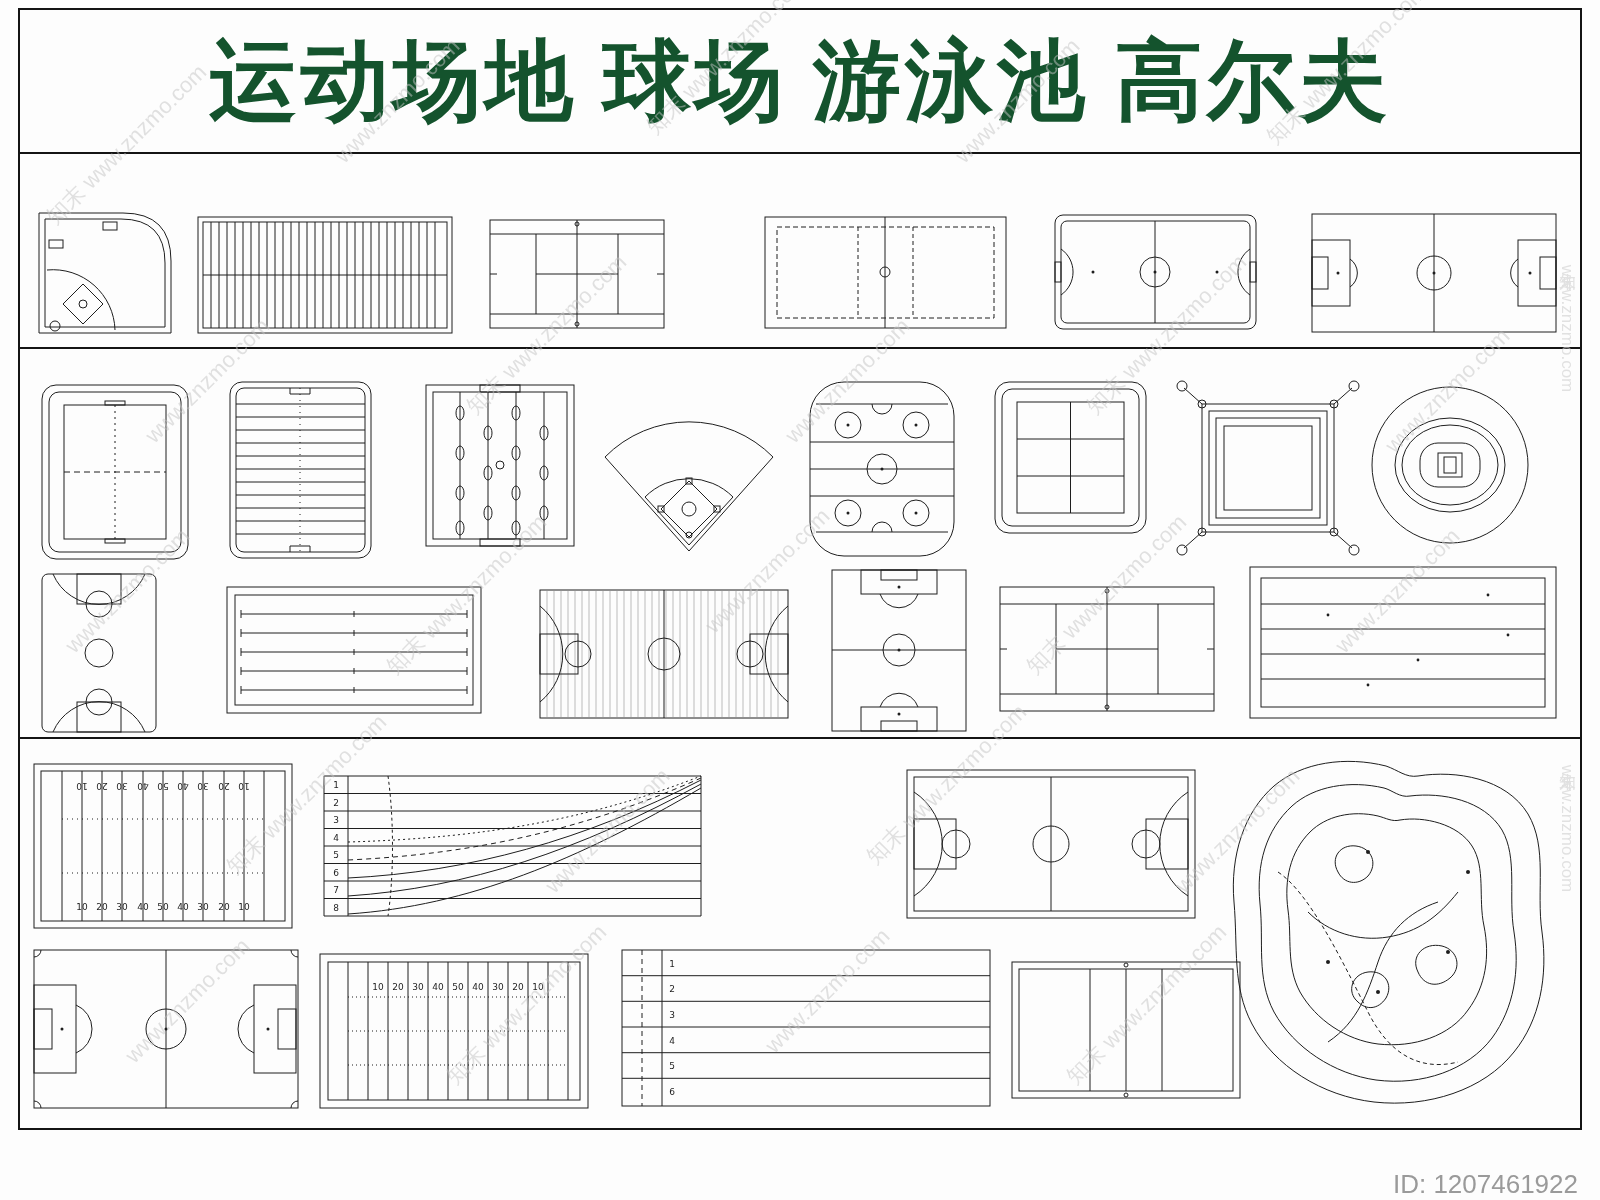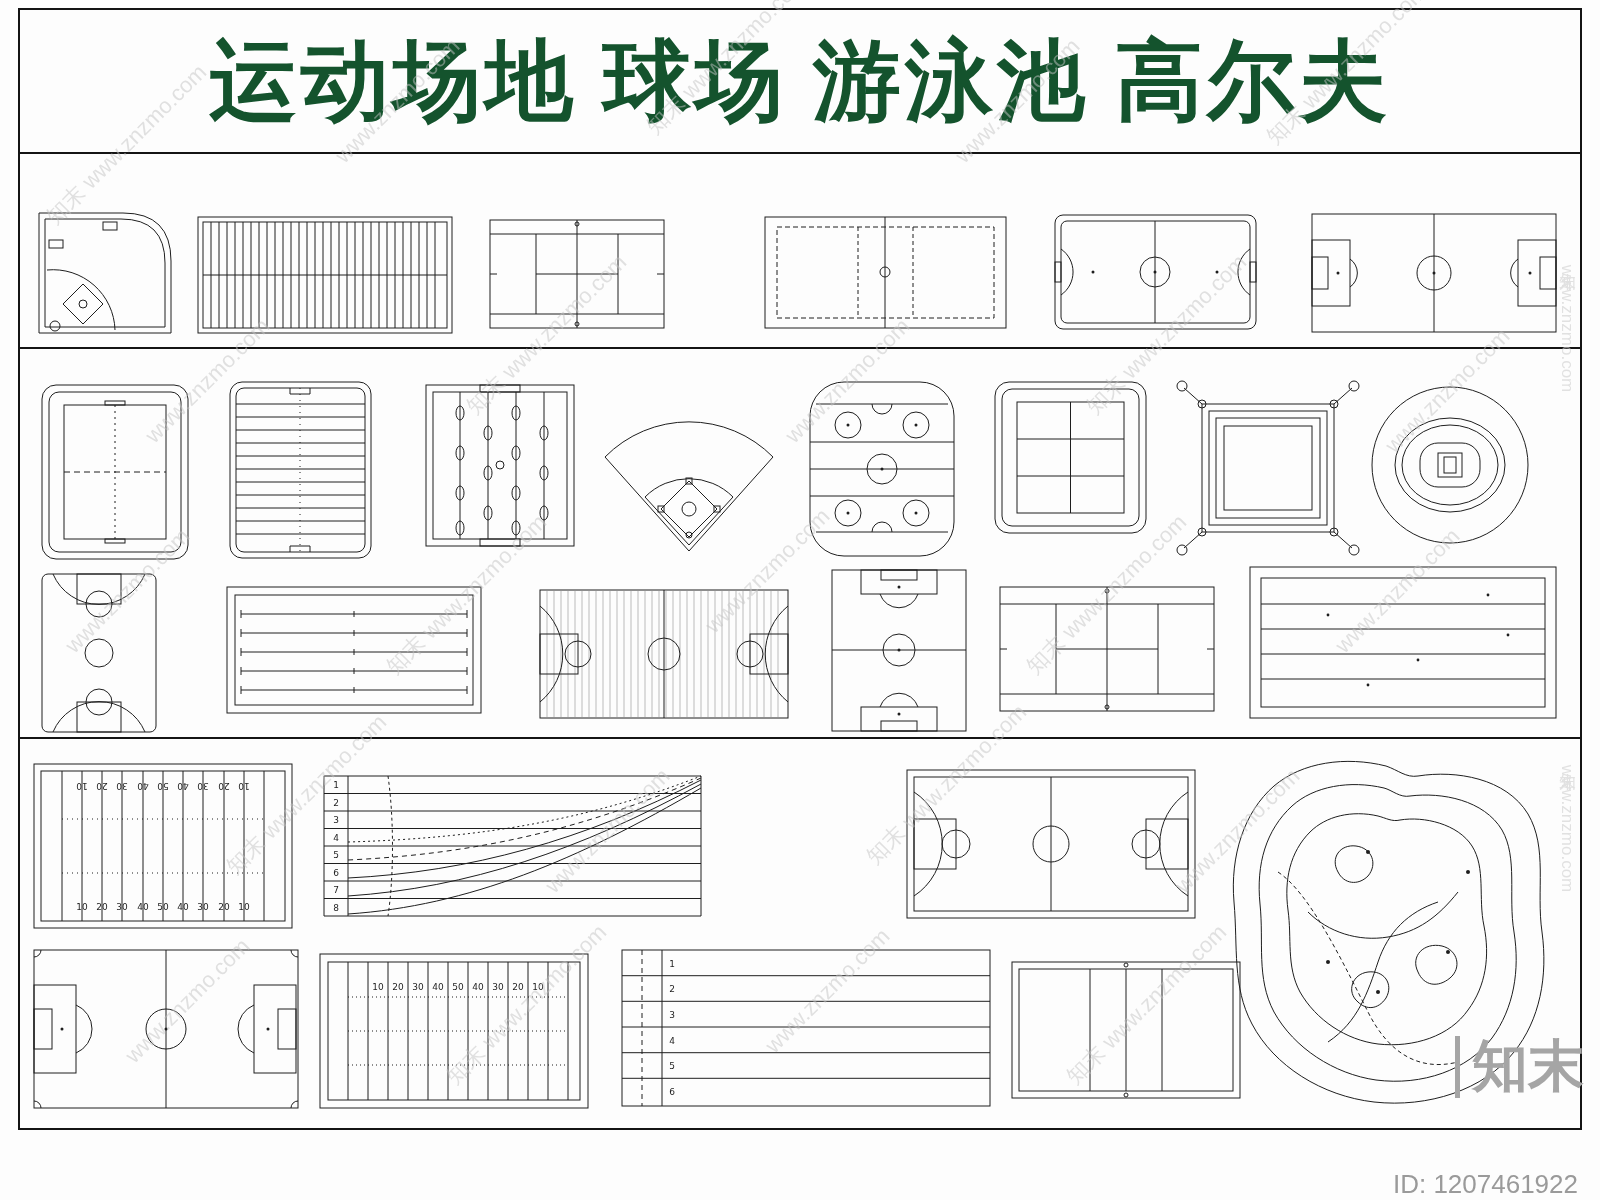--- a/index.html
+++ b/index.html
@@ -571,16 +571,15 @@
   <div class="wm" style="left:540px;top:880px">www.znzmo.com</div>
   <div class="wm" style="left:860px;top:850px">知末 www.znzmo.com</div>
   <div class="wm" style="left:1170px;top:880px">www.znzmo.com</div>
   <div class="wm" style="left:120px;top:1050px">www.znzmo.com</div>
   <div class="wm" style="left:440px;top:1070px">知末 www.znzmo.com</div>
   <div class="wm" style="left:760px;top:1040px">www.znzmo.com</div>
   <div class="wm" style="left:1060px;top:1070px">知末 www.znzmo.com</div>
   <div class="wmv" style="left:1556px;top:260px">知末 www.znzmo.com</div>
   <div class="wmv" style="left:1556px;top:760px">知末 www.znzmo.com</div>
 
-  <div class="brand">知末</div>
   <div class="idlabel">ID: 1207461922</div>
 
 </div>
 
 </body></html>

